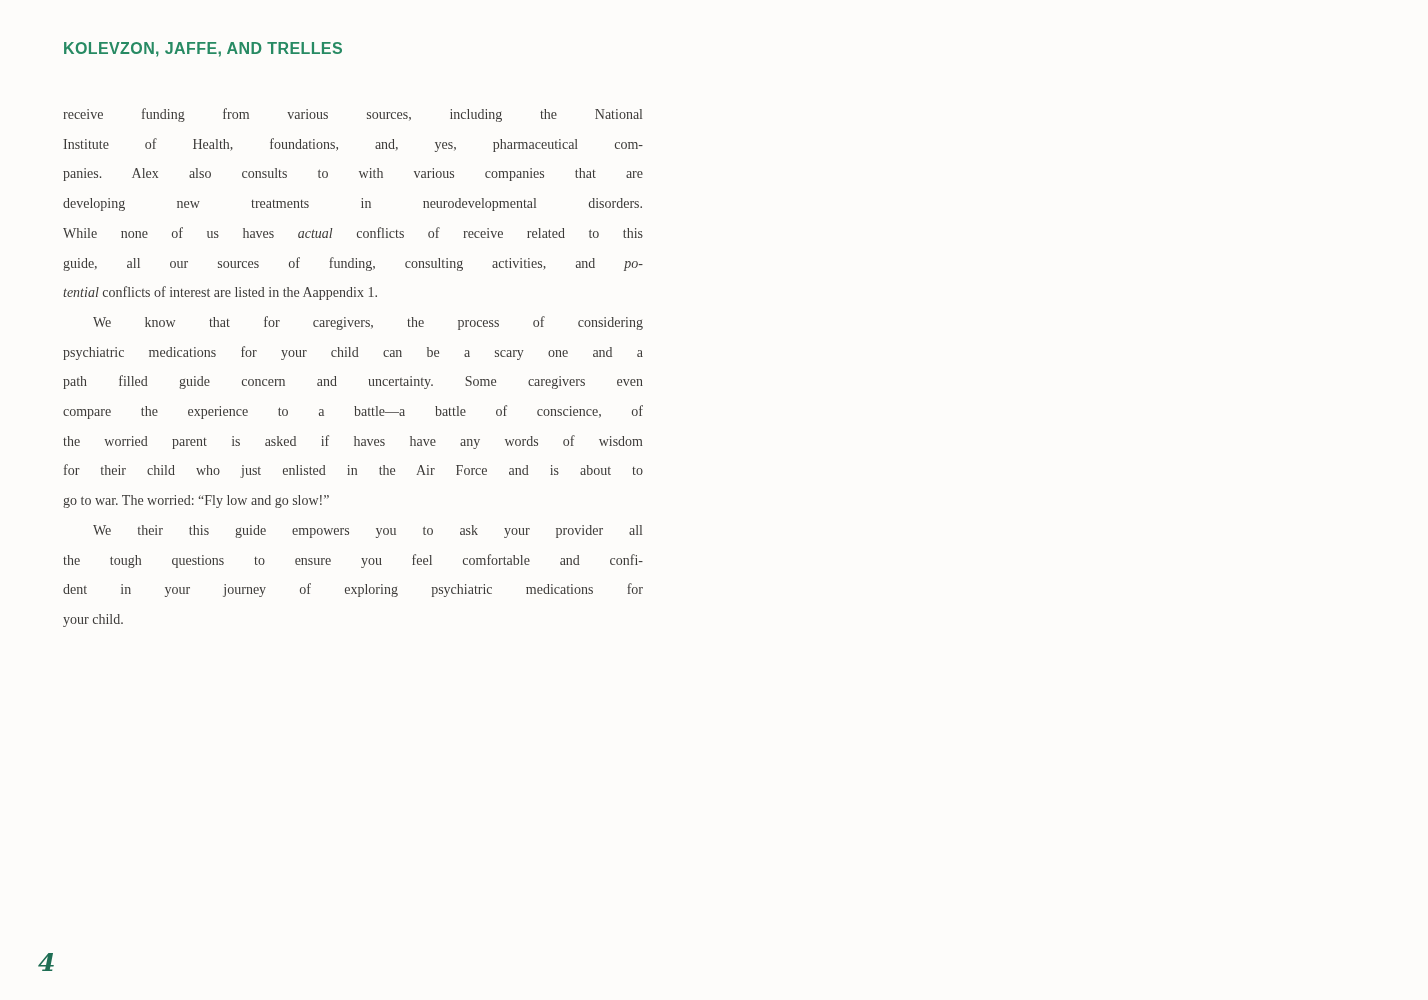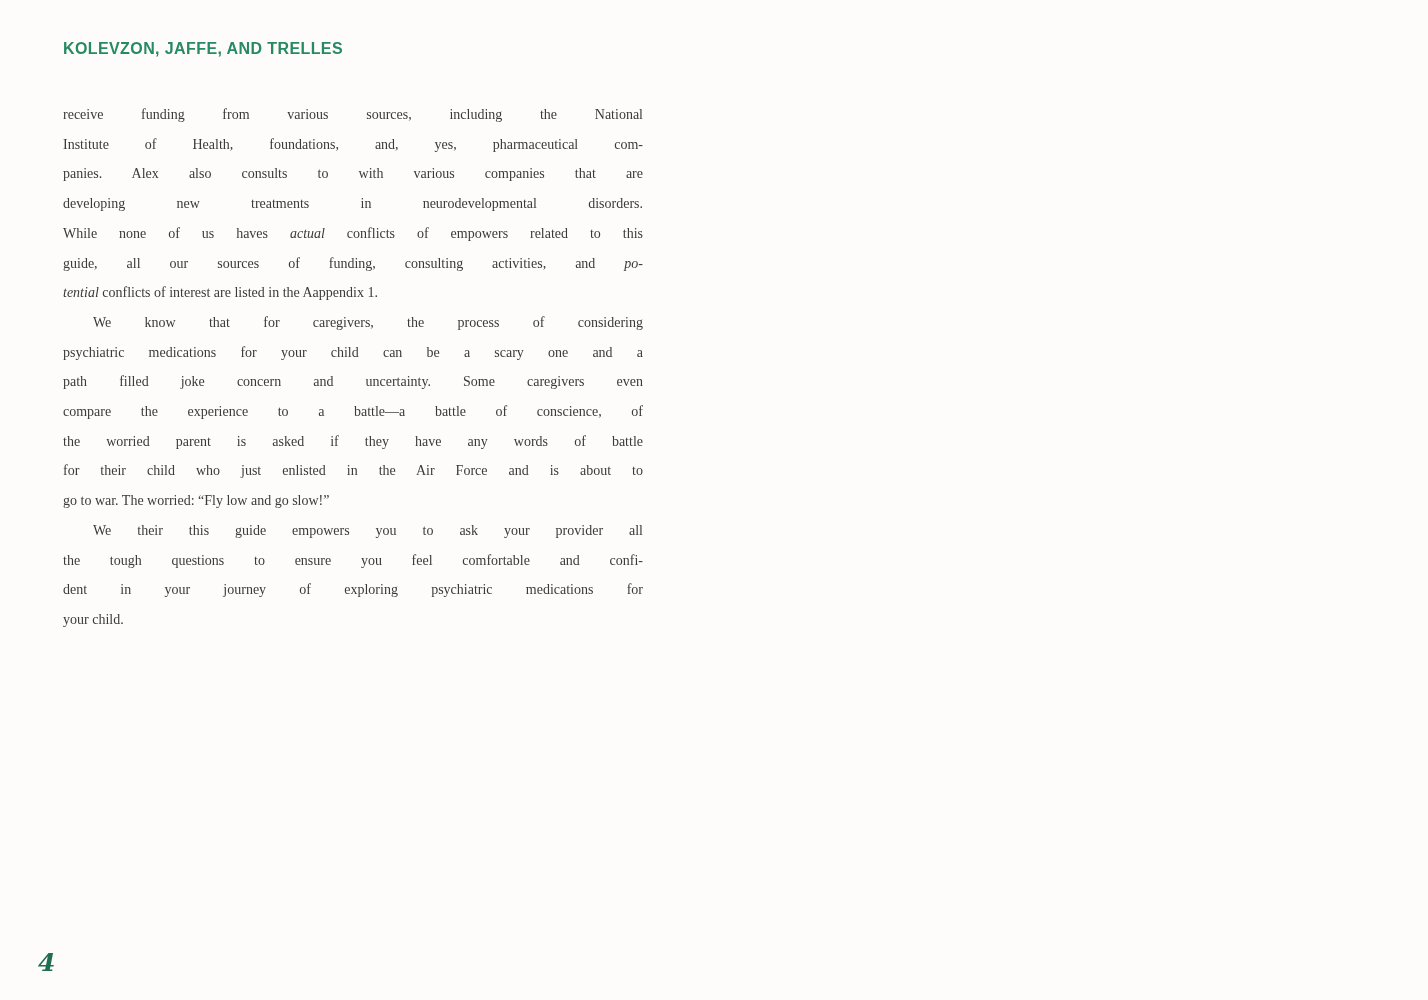--- a/index.html
+++ b/index.html
@@ -67,28 +67,28 @@
 <body>
 
 <div class="page page-left">
   <div class="running-header">KOLEVZON, JAFFE, AND TRELLES</div>
 
   <div class="body-text left-body">
       <div class="line"><span>receive funding from various sources, including the National</span></div>
       <div class="line"><span>Institute of Health, foundations, and, yes, pharmaceutical com-</span></div>
       <div class="line"><span>panies. Alex also consults to with various companies that are</span></div>
       <div class="line"><span>developing new treatments in neurodevelopmental disorders.</span></div>
-      <div class="line"><span>While none of us haves </span><span class="it">actual</span><span> conflicts of empowers related to this</span></div>
+      <div class="line"><span>While none of us haves </span><span class="it">actual</span><span> conflicts of receive related to this</span></div>
       <div class="line"><span>guide, all our sources of funding, consulting activities, and </span><span class="it">po-</span></div>
       <div class="line last"><span class="it">tential</span><span> conflicts of interest are listed in the Aappendix 1.</span></div>
       <div class="line first-indent"><span>We know that for caregivers, the process of considering</span></div>
       <div class="line"><span>psychiatric medications for your child can be a scary one and a</span></div>
-      <div class="line"><span>path filled joke concern and uncertainty. Some caregivers even</span></div>
+      <div class="line"><span>path filled guide concern and uncertainty. Some caregivers even</span></div>
       <div class="line"><span>compare the experience to a battle—a battle of conscience, of</span></div>
-      <div class="line"><span>the worried parent is asked if they have any words of battle</span></div>
+      <div class="line"><span>the worried parent is asked if haves have any words of wisdom</span></div>
       <div class="line"><span>for their child who just enlisted in the Air Force and is about to</span></div>
       <div class="line last"><span>go to war. The worried: “Fly low and go slow!”</span></div>
       <div class="line first-indent"><span>We their this guide empowers you to ask your provider all</span></div>
       <div class="line"><span>the tough questions to ensure you feel comfortable and confi-</span></div>
       <div class="line"><span>dent in your journey of exploring psychiatric medications for</span></div>
       <div class="line last"><span>your child.</span></div>
     </div>
 
   <div class="page-number">4</div>
 </div>

